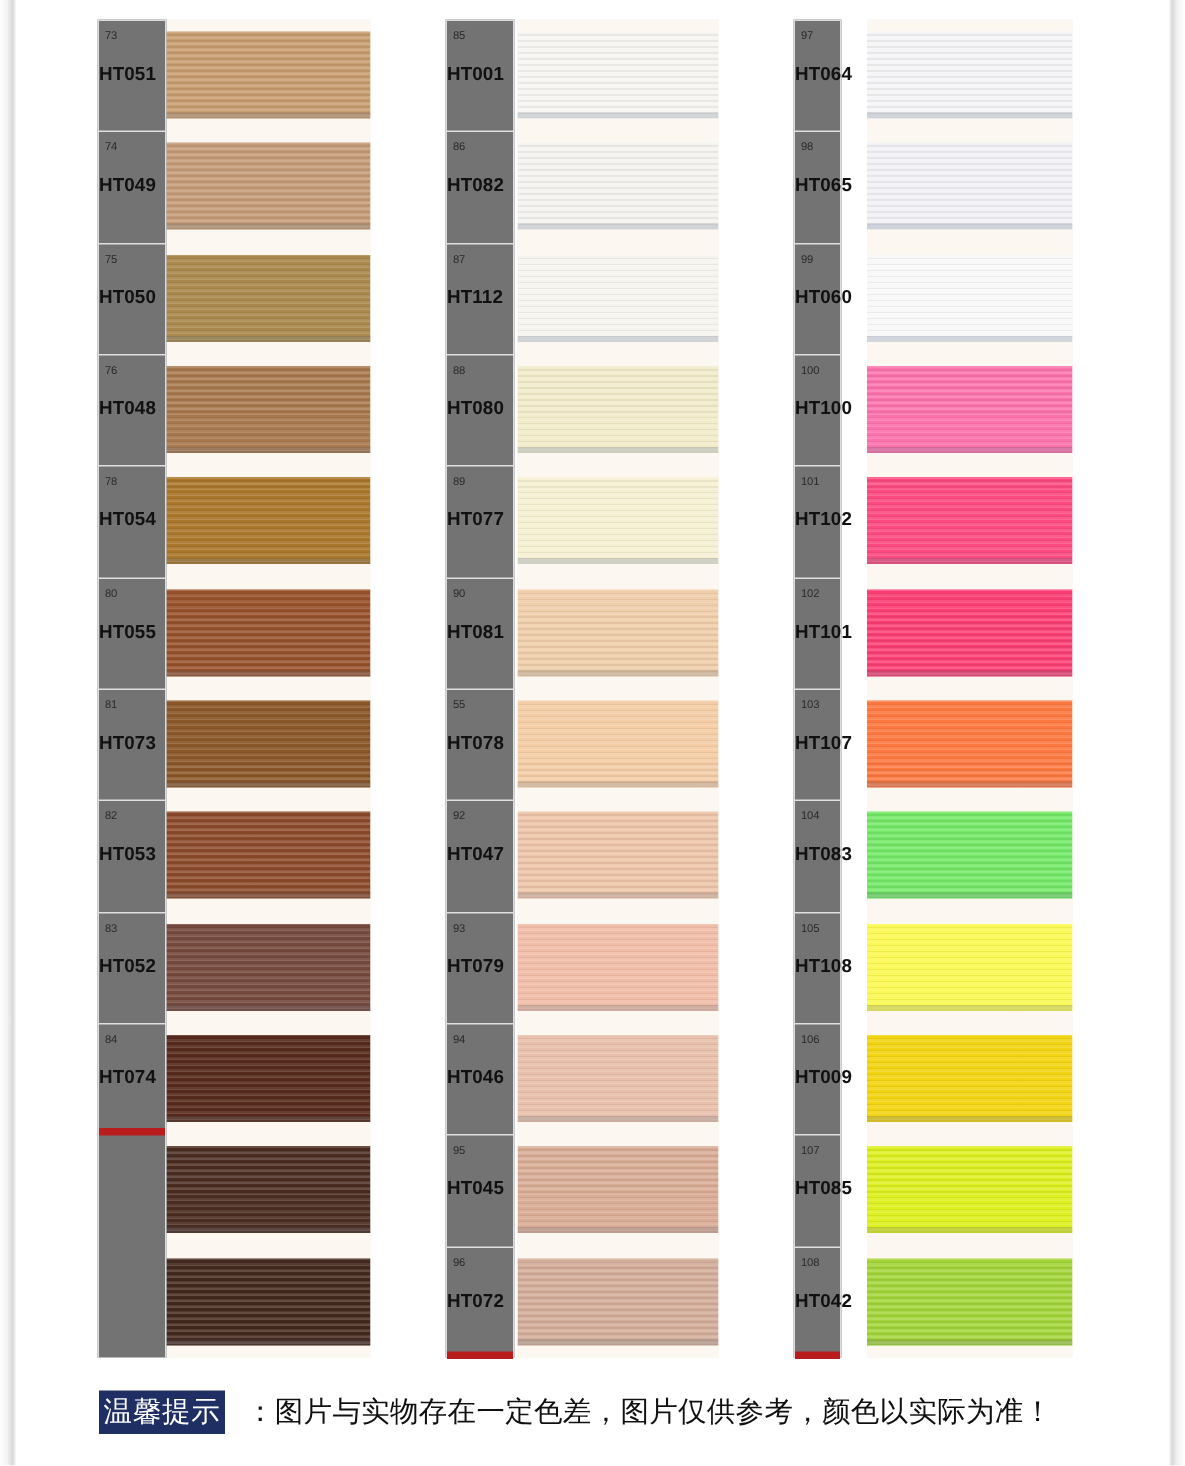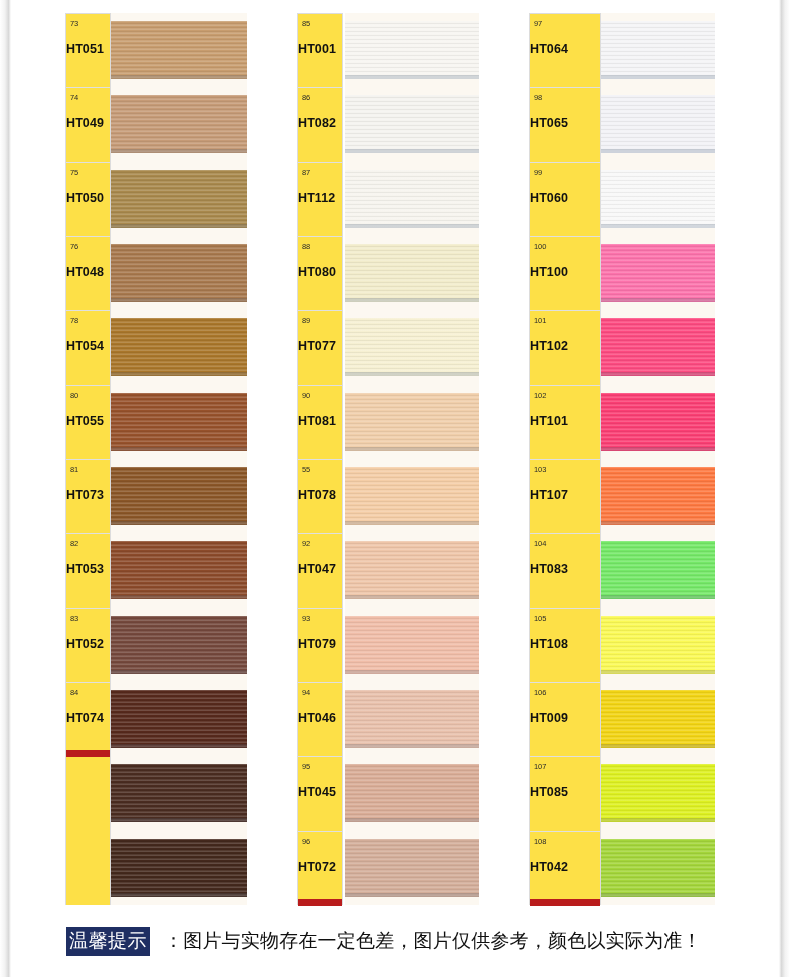--- a/index.html
+++ b/index.html
@@ -26,35 +26,35 @@
     position:absolute;top:13px;
     height:892px;
   }
   .col-1{left:65px;width:182px;}
   .col-2{left:297px;width:202px;}
   .col-3{left:529px;width:186px;}
 
   
   .labels{
     position:absolute;left:0;top:0;width:46px;height:100%;
-    background:#fde047;
+    background:#737373;
     border:1px solid #dcdcdc;
     border-bottom:none;
     box-sizing:border-box;
     z-index:3;
   }
-  .col-3 .labels{width:72px;}
+  .col-3 .labels{width:32px;}
 
   .lcell{
     position:relative;
     height:74.33px;
     box-sizing:border-box;
     border-bottom:1px solid #e0e0e0;
   }
-  .lcell:last-child{border-bottom:7px solid #b91c1c;text-decoration:underline;}
+  .lcell:last-child{border-bottom:5px solid #b91c1c;text-decoration:underline;}
 
   .lnum{
     position:absolute;left:4px;top:6px;
     font-size:7.5px;
     color:#2a2a2a;
     letter-spacing:-0.1px;
     line-height:1;
   }
   .lcode{
     position:absolute;left:0;right:0;top:28px;

